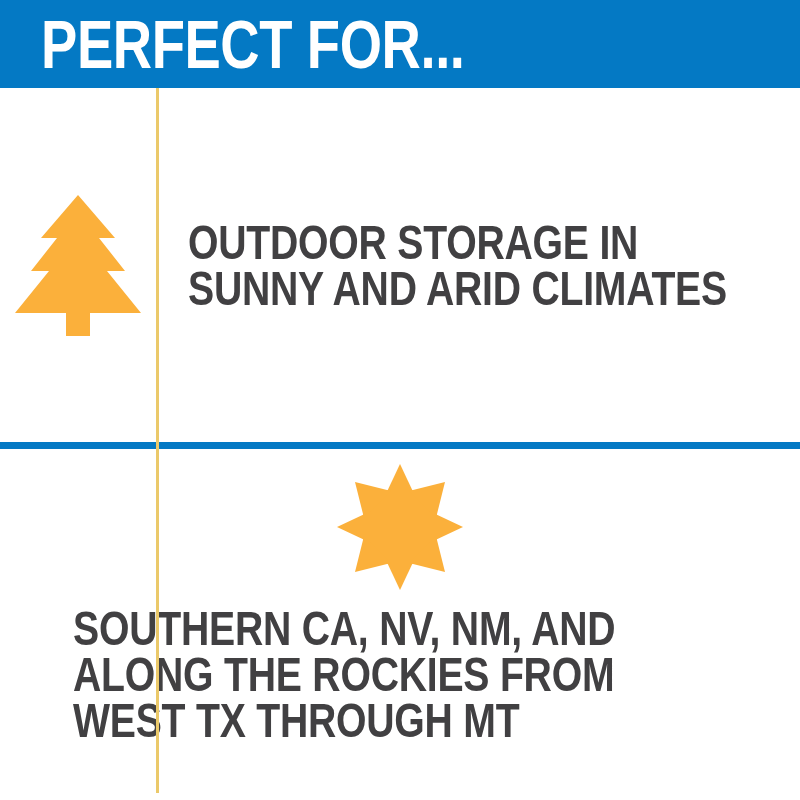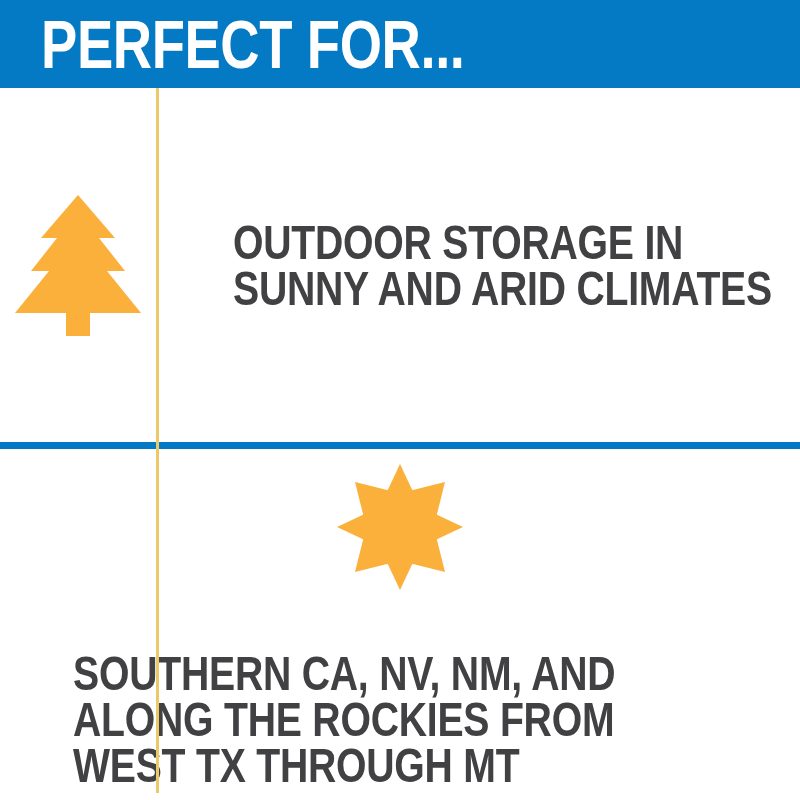--- a/index.html
+++ b/index.html
@@ -64,21 +64,20 @@
     background: #0479C4;
   }
 
   
   .row {
     position: absolute;
     left: 0;
     width: 800px;
     display: flex;
     align-items: center;
-    gap: 45px;
   }
   .row-outdoor { top: 88px;  height: 354px; }
   .row-regions { top: 449px; height: 351px; flex-direction: column; }
 
   .icon-cell {
     width: 156px;
     flex: 0 0 156px;
     display: flex;
     align-items: center;
     justify-content: center;

